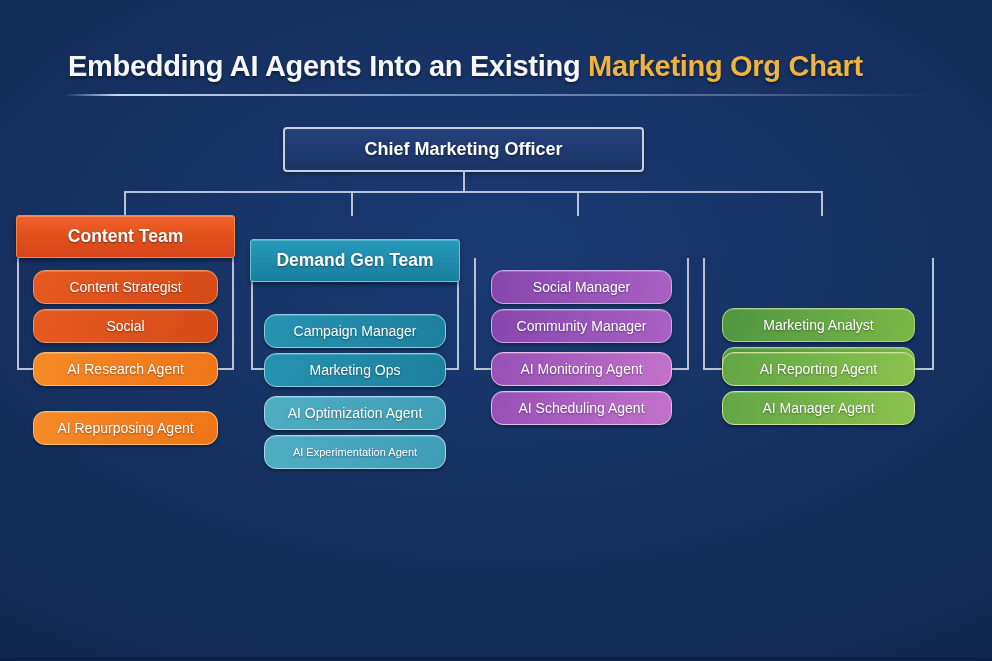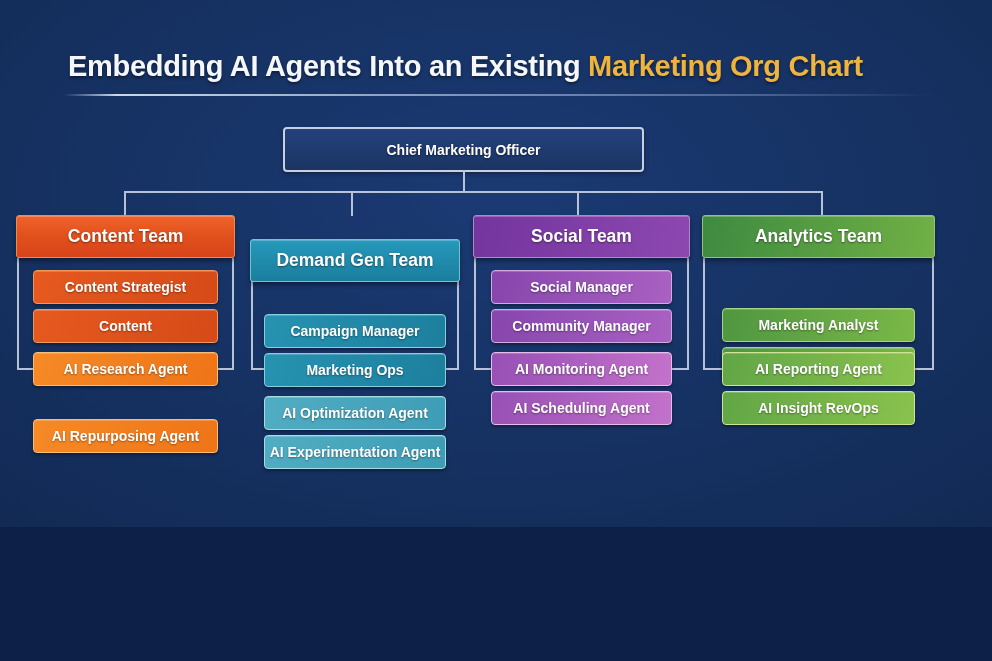--- a/index.html
+++ b/index.html
@@ -1,18 +1,18 @@
 <!DOCTYPE html>
 <html><head>
 <meta charset="utf-8">
 <style>
   html,body{margin:0;padding:0;background:#0d2148;}
   .stage{
     position:relative;
-    width:992px;height:527px;
+    width:992px;height:657px;
     overflow:hidden;
     font-family:"Liberation Sans", sans-serif;
     background:
       radial-gradient(ellipse 900px 520px at 50% 38%, #1b3a74 0%, #15305f 55%, #10264f 100%);
   }
 
   
   .title{
     position:absolute;left:68px;top:50px;
     font-size:29px;font-weight:bold;letter-spacing:-0.3px;
@@ -27,21 +27,21 @@
       rgba(198,212,240,.6) 45%, rgba(170,188,222,.35) 80%,
       rgba(170,188,222,0) 100%);
   }
 
   
   .cmo{
     position:absolute;left:283px;top:127px;width:361px;height:45px;
     border:2px solid #c7d0e0;border-radius:4px;box-sizing:border-box;
     background:linear-gradient(180deg,#24417c 0%,#1a3463 100%);
     display:flex;align-items:center;justify-content:center;
-    color:#ffffff;font-size:14px;font-weight:bold;
+    color:#ffffff;font-size:18px;font-weight:bold;
     text-shadow:0 1px 2px rgba(0,0,0,.5);
     box-shadow:0 2px 4px rgba(0,0,0,.35);
   }
 
   
   .line{position:absolute;background:#b6c2d6;}
   .cmo-stem{left:463px;top:170px;width:2px;height:22px;}
   .h-line{left:124px;top:191px;width:699px;height:2px;}
   .drop{top:191px;width:2px;height:25px;}
   .drop1{left:124px;} .drop2{left:351px;} .drop3{left:577px;} .drop4{left:821px;}
@@ -58,29 +58,29 @@
     border-radius:3px;box-sizing:border-box;
     display:flex;align-items:center;justify-content:center;
     color:#fff;font-size:17.5px;font-weight:bold;
     text-shadow:0 1px 2px rgba(0,0,0,.45);
     box-shadow:inset 0 1px 0 rgba(255,255,255,.25), 0 3px 4px rgba(0,0,0,.4);
     z-index:2;
   }
 
   .member{
     position:absolute;height:34px;
-    border-radius:4px;box-sizing:border-box;
+    border-radius:12px;box-sizing:border-box;
     display:flex;align-items:center;justify-content:center;
-    color:#fff;font-size:14px;font-weight:bold;white-space:nowrap;
+    color:#fff;font-size:14px;font-weight:normal;white-space:nowrap;
     text-shadow:0 1px 2px rgba(0,0,0,.4);
     box-shadow:inset 0 1px 0 rgba(255,255,255,.2), 0 2px 3px rgba(0,0,0,.35);
     z-index:2;
   }
-  .member.small{font-size:14px;}
-  .m0{top:55px;} .m1{top:94px;} .m2{top:137px;text-align:center;} .m3{top:176px;} .m4{top:204px;text-align:center;}
+  .member.small{font-size:11px;}
+  .m0{top:55px;} .m1{top:94px;} .m2{top:137px;text-align:center;} .m3{top:176px;} .m4{top:196px;text-align:center;}
 
   .t-content  .member{left:17px;right:17px;}
   .t-demand   .member{left:14px;right:14px;margin-top:44px;}
   .t-social   .member{left:18px;right:18px;}
   .t-analytics.team .member{left:20px;right:20px;}
 
   
   .bracket{position:absolute;top:43px;height:112px;box-sizing:border-box;z-index:1;}
   .bracket-left {left:1px; border-left:2px solid #b6c2d6;border-bottom:2px solid #b6c2d6;}
   .bracket-right{right:1px;border-right:2px solid #b6c2d6;border-bottom:2px solid #b6c2d6;}
@@ -123,48 +123,46 @@
   <div class="line drop drop1"></div>
   <div class="line drop drop2"></div>
   <div class="line drop drop3"></div>
   <div class="line drop drop4"></div>
 
   <div class="team t-content">
     <div class="bracket bracket-left"></div>
     <div class="bracket bracket-right"></div>
     <div class="team-header">Content Team</div>
     <div class="member human m0">Content Strategist</div>
-    <div class="member human m1">Content</div>
+    <div class="member human m1">Social</div>
     <div class="member ai m2">AI Research Agent</div>
     <div class="member ai m4">AI Repurposing Agent</div>
   </div>
 
   <div class="team t-demand">
     <div class="bracket bracket-left"></div>
     <div class="bracket bracket-right"></div>
     <div class="team-header">Demand Gen Team</div>
     <div class="member human m0">Campaign Manager</div>
     <div class="member human m1">Marketing Ops</div>
     <div class="member ai m2">AI Optimization Agent</div>
     <div class="member ai m3 small">AI Experimentation Agent</div>
   </div>
 
   <div class="team t-social">
     <div class="bracket bracket-left"></div>
     <div class="bracket bracket-right"></div>
-    <div class="team-header">Social Team</div>
     <div class="member human m0">Social Manager</div>
     <div class="member human m1">Community Manager</div>
     <div class="member ai m2">AI Monitoring Agent</div>
     <div class="member ai m3">AI Scheduling Agent</div>
   </div>
 
   <div class="team t-analytics">
     <div class="bracket bracket-left"></div>
     <div class="bracket bracket-right"></div>
-    <div class="team-header">Analytics Team</div>
     <div class="member human m0">Marketing Analyst</div>
     <div class="member human m1">RevOps</div>
     <div class="member ai m2">AI Reporting Agent</div>
-    <div class="member ai m3">AI Insight RevOps</div>
+    <div class="member ai m3">AI Manager Agent</div>
   </div>
 
 </div>
 
 </body></html>

